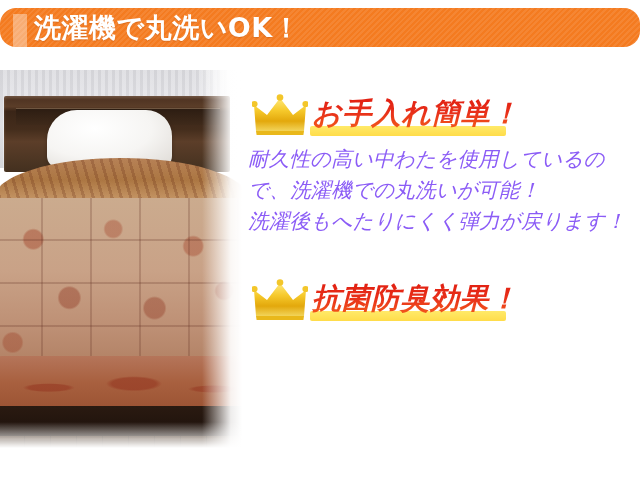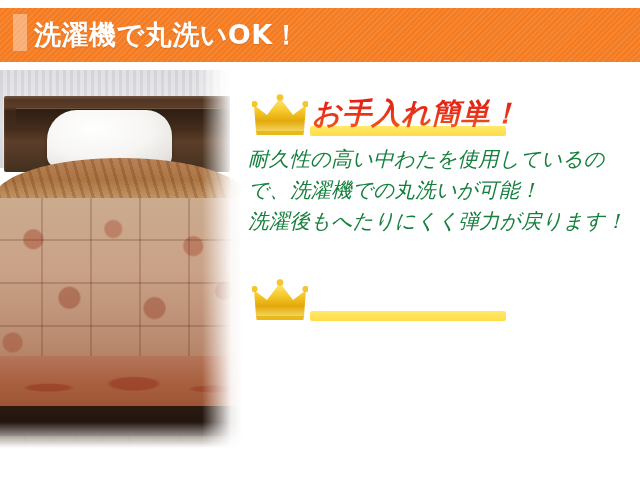--- a/index.html
+++ b/index.html
@@ -5,29 +5,30 @@
   html,body{margin:0;padding:0;}
   body{
     width:640px;height:489px;
     background:#ffffff;
     font-family:"DejaVu Sans","Liberation Sans",sans-serif;
     overflow:hidden;position:relative;
   }
 
   
   .header-band{
-    position:absolute;left:0;top:8px;width:640px;height:54px;
+    position:absolute;left:0;top:8px;width:640px;height:39px;
     background-color:#f47b20;
     background-image:repeating-linear-gradient(
       -45deg,
       rgba(255,255,255,0.00) 0px,
       rgba(255,255,255,0.00) 2px,
       rgba(255,255,255,0.085) 2px,
       rgba(255,255,255,0.085) 4px);
     overflow:hidden;
+    border-radius:16px;
   }
   .header-accent{
     position:absolute;left:13px;top:6px;width:14px;height:37px;
     background:rgba(255,255,255,0.38);
   }
   .header-title{
     position:absolute;left:34px;top:50%;transform:translateY(-50%);
     color:#ffffff;font-size:27px;font-weight:bold;
     letter-spacing:0.5px;white-space:nowrap;
     text-shadow:0 1px 1px rgba(150,60,0,0.25);
@@ -147,21 +148,21 @@
     -webkit-text-fill-color:transparent;
   }
   .head-hl{
     position:absolute;left:62px;bottom:2px;height:10px;
     background:linear-gradient(180deg,#ffe85c 0%,#ffd93a 100%);
     border-radius:2px;opacity:.92;z-index:-1;
   }
 
   .body-text{
     margin-top:6px;
-    font-size:20.5px;font-style:italic;color:#15803d;
+    font-size:20.5px;font-style:italic;color:#8b5cf6;
     line-height:1.52;letter-spacing:0.2px;white-space:pre-line;
   }
 </style>
 </head>
 <body>
 
 <div class="header-band">
   <div class="header-accent"></div>
   <div class="header-title">洗濯機で丸洗いOK！</div>
 </div>
@@ -222,16 +223,17 @@
             </linearGradient>
           </defs>
           <path d="M4 37 L2 11 L15 21 L28 4 L41 21 L54 11 L52 37 Z" fill="url(#gc2)"></path>
           <circle cx="2.5" cy="10" r="3.1" fill="#F3C62A"></circle>
           <circle cx="28" cy="3.5" r="3.3" fill="#F3C62A"></circle>
           <circle cx="53.5" cy="10" r="3.1" fill="#F3C62A"></circle>
           <path d="M4 37 L52 37 L51.4 41 L4.6 41 Z" fill="#E9B81B"></path>
         </svg>
       </span>
       <span class="head-hl" style="width:196px;"></span>
+      <span class="head-text">抗菌防臭効果！</span>
     </div>
   </div>
 
 </div>
 
 </body></html>

